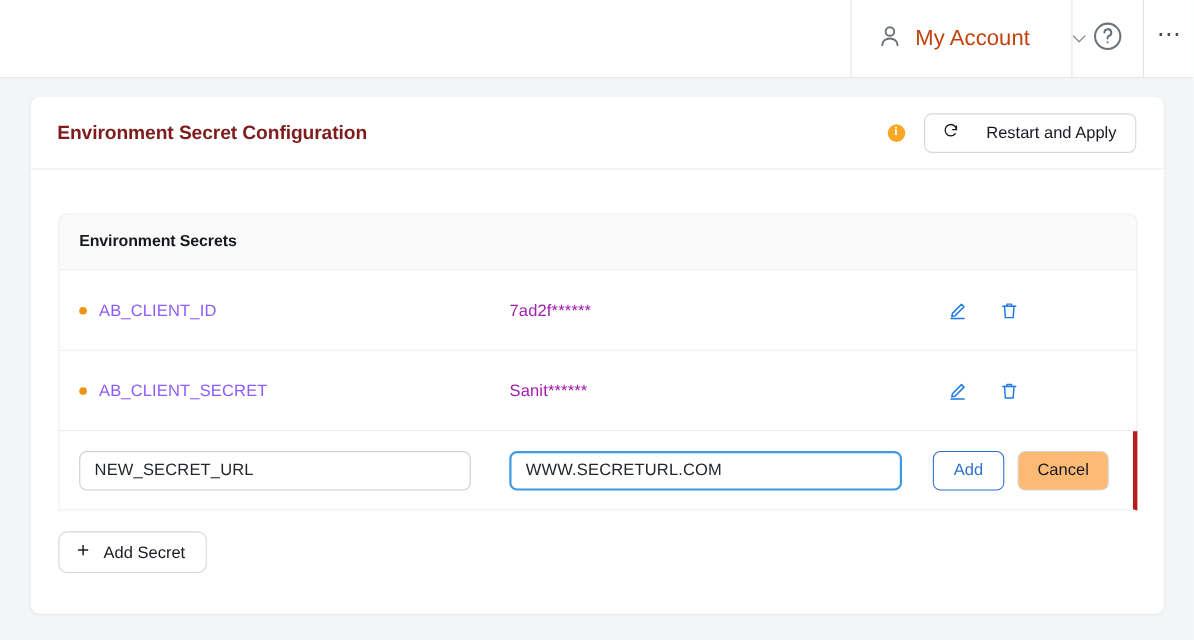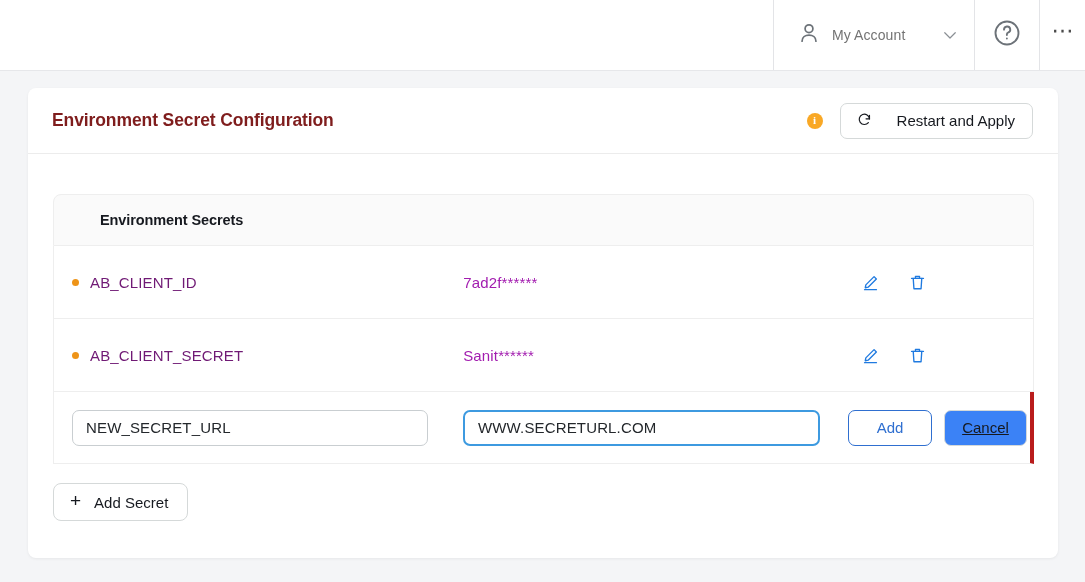--- a/index.html
+++ b/index.html
@@ -30,22 +30,22 @@
     height: 100%;
   }
   .tb-account {
     width: 201px;
     border-left: 1px solid #e3e4e7;
     gap: 10px;
     padding-left: 22px;
     justify-content: flex-start;
   }
   .tb-account-label {
-    font-size: 14px;
-    color: #737373;
+    font-size: 20px;
+    color: #c2410c;
     letter-spacing: .1px;
     white-space: nowrap;
   }
   .tb-help {
     width: 66px;
     border-left: 1px solid #e3e4e7;
     border-right: 1px solid #e3e4e7;
   }
   .tb-more {
     width: 45px;
@@ -118,21 +118,20 @@
   .table-wrap { padding: 40px 24px 0 25px; }
   .table { width: 981px; }
 
   .t-head {
     background: #fafafa;
     border: 1px solid #eeeeee;
     border-radius: 8px 8px 0 0;
     height: 52px;
     display: flex;
     align-items: center;
-    padding-left: 28px;
   }
   .t-head .col-name  { padding-left: 18px; }
   .t-head .col-value { border-left: 1px solid #e3e3e3; padding-left: 18px; }
   .t-head .col-act   { border-left: 1px solid #e3e3e3; }
   .th {
     font-size: 14.5px;
     font-weight: bold;
     color: #16191f;
     letter-spacing: -.1px;
   }
@@ -156,21 +155,21 @@
     padding-left: 18px;
   }
   .bullet {
     width: 7px; height: 7px;
     border-radius: 50%;
     background: #ee9418;
     flex: none;
   }
   .secret-name {
     font-size: 15px;
-    color: #701a75;
+    color: #8b5cf6;
     letter-spacing: .15px;
   }
   .cell-value {
     padding-left: 18px;
     font-size: 15px;
     color: #a21caf;
     letter-spacing: .15px;
   }
   .cell-actions {
     display: flex;
@@ -215,38 +214,37 @@
     border: 2px solid #3d9ae0;
   }
   .edit-actions {
     display: flex;
     align-items: center;
     gap: 12px;
     margin-left: 28px;
   }
   .btn-add {
     height: 36px;
-    width: 84px;
+    width: 65px;
     border: 1px solid #2f6fd0;
     border-radius: 7px;
     color: #2f6fd0;
     font-size: 15px;
     background: #ffffff;
     cursor: pointer;
   }
   .btn-cancel {
     height: 36px;
     width: 83px;
     border: 1px solid #d5d9d9;
     border-radius: 7px;
     color: #16191f;
     font-size: 15px;
-    background: #3b82f6;
+    background: #fdba74;
     cursor: pointer;
-    text-decoration: underline;
   }
 
   
   .add-secret-wrap { padding: 19px 0 0 25px; }
   .btn-add-secret {
     height: 38px;
     padding: 0 19px 0 16px;
     font-size: 15px;
     display: flex;
     align-items: center;

